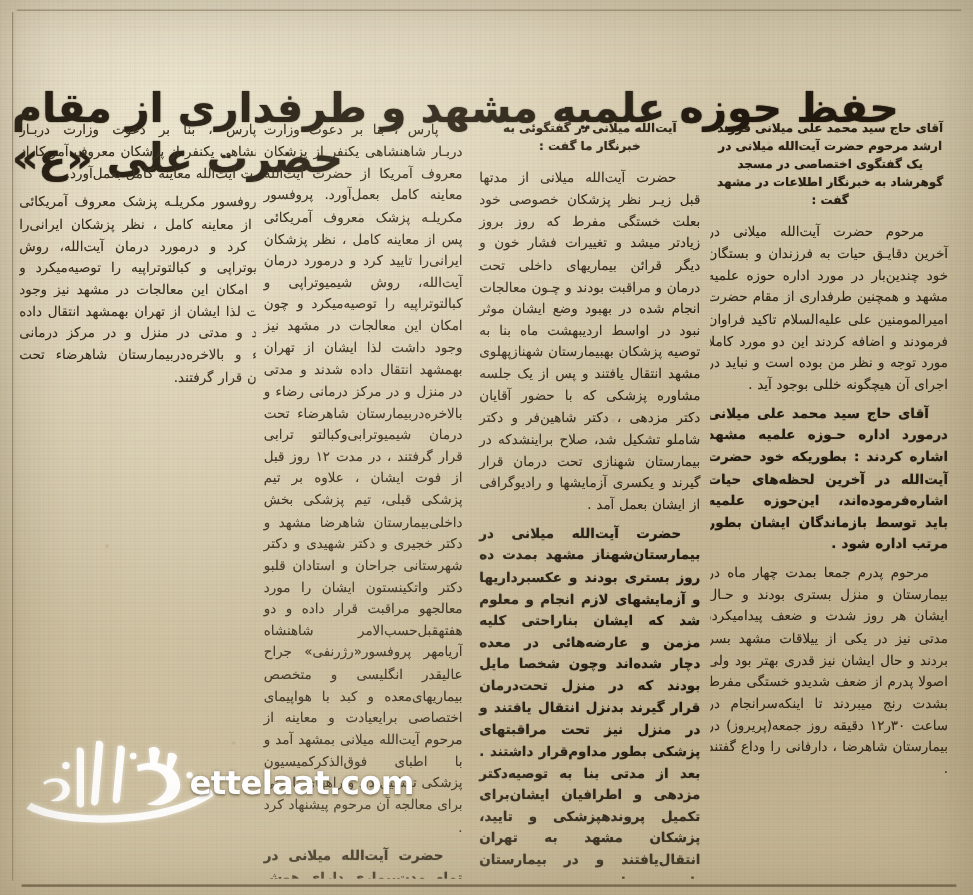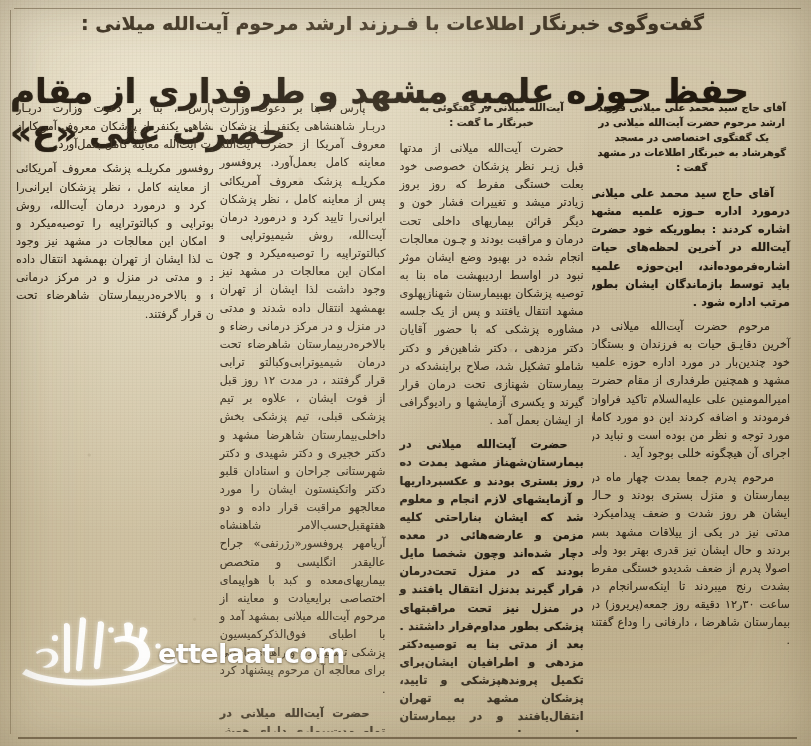--- a/index.html
+++ b/index.html
@@ -138,28 +138,27 @@
 </head>
 <body>
 
 <div id="page">
 
   <div id="grain"></div>
 
   <div class="rule-h rule-top"></div>
   <div class="rule-v rule-left"></div>
 
-  <div class="kicker">گفت‌وگوی خبرنگار اطلاعات با فـرزند ارشد مرحوم آیت‌الله میلانی :</div>
   <h1 class="headline">حفظ حوزه علمیه مشهد و طرفداری از مقام حضرت علی «ع»</h1>
 
   <div id="cols">
     <div class="col c1">
       <div class="deck">آقای حاج سید محمد علی میلانی فرزند ارشد مرحوم حضرت آیت‌الله میلانی در یک گفتگوی اختصاصی در مسجد گوهرشاد به خبرنگار اطلاعات در مشهد گفت :</div>
+      <p class="para lead">مرحوم حضرت آیت‌الله میلانی در آخرین دقایـق حیات به فرزندان و بستگان خود چندین‌بار در مورد اداره حوزه علمیه مشهد و همچنین طرفداری از مقام حضرت امیرالمومنین علی علیه‌السلام تاکید فراوان فرمودند و اضافه کردند این دو مورد کاملا مورد توجه و نظر من بوده است و نباید در اجرای آن هیچگونه خللی بوجود آید .</p>
       <p class="para b">آقای حاج سید محمد علی میلانی درمورد اداره حـوزه علمیه مشهد اشاره کردند : بطوریکه خود حضرت آیت‌الله در آخرین لحظه‌های حیات اشاره‌فرمو‌ده‌اند، این‌حوزه علمیه باید توسط بازماندگان ایشان بطور مرتب اداره شود .</p>
-      <p class="para lead">مرحوم حضرت آیت‌الله میلانی در آخرین دقایـق حیات به فرزندان و بستگان خود چندین‌بار در مورد اداره حوزه علمیه مشهد و همچنین طرفداری از مقام حضرت امیرالمومنین علی علیه‌السلام تاکید فراوان فرمودند و اضافه کردند این دو مورد کاملا مورد توجه و نظر من بوده است و نباید در اجرای آن هیچگونه خللی بوجود آید .</p>
       <p class="para">مرحوم پدرم جمعا بمدت چهار ماه در بیمارستان و منزل بستری بودند و حـال ایشان هر روز شدت و ضعف پیدامیکرد، مدتی نیز در یکی از ییلاقات مشهد بسر بردند و حال ایشان نیز قدری بهتر بود ولی اصولا پدرم از ضعف شدیدو خستگی مفرط بشدت رنج میبردند تا اینکه‌سرانجام در ساعت ۳۰ر۱۲ دقیقه روز جمعه(پریروز) در بیمارستان شاهرضا ، دارفانی را وداع گفتند .</p>
 
     </div>
 
     <div class="col c2">
       <div class="deck">آیت‌الله میلانی در گفتگوئی به خبرنگار ما گفت :</div>
       <p class="para lead">حضرت آیت‌الله میلانی از مدتها قبل زیـر نظر پزشکان خصوصی خود بعلت خستگی مفرط که روز بروز زیادتر میشد و تغییرات فشار خون و دیگر قرائن بیماریهای داخلی تحت درمان و مراقبت بودند و چـون معالجات انجام شده در بهبود وضع ایشان موثر نبود در اواسط اردیبهشت ماه بنا به توصیه پزشکان بهبیمارستان شهنازپهلوی مشهد انتقال یافتند و پس از یک جلسه مشاوره پزشکی که با حضور آقایان دکتر مزدهی ، دکتر شاهین‌فر و دکتر شاملو تشکیل شد، صلاح براینشدکه در بیمارستان شهنازی تحت درمان قرار گیرند و یکسری آزمایشها و رادیوگرافی از ایشان بعمل آمد .</p>
       <p class="para b">حضرت آیت‌الله میلانی در بیمارستان‌شهناز مشهد بمدت ده روز بستری بودند و عکسبرداریها و آزمایشهای لازم انجام و معلوم شد که ایشان بناراحتی کلیه مزمن و عارضه‌هائی در معده دچار شده‌اند وچون شخصا مایل بودند که در منزل تحت‌درمان قرار گیرند بدنزل انتقال یافتند و در منزل نیز تحت مراقبتهای پزشکی بطور مداوم‌قرار داشتند . بعد از مدتی بنا به توصیه‌دکتر مزدهی و اطرافیان ایشان‌برای تکمیل پروندهپزشکی و تایید، پزشکان مشهد به تهران انتقال‌یافتند و در بیمارستان پارس تهران بستری و تحت مراقبت قرار گرفتند .</p>
 
     </div>

